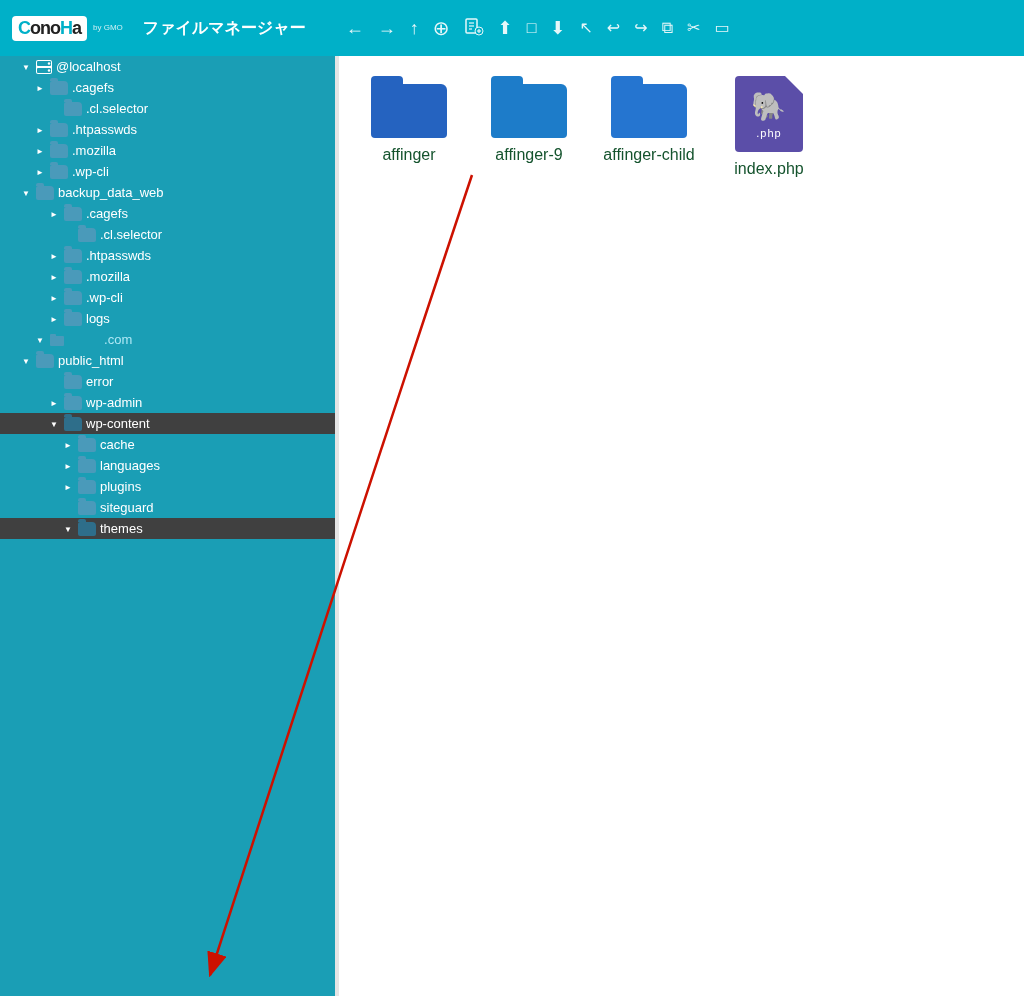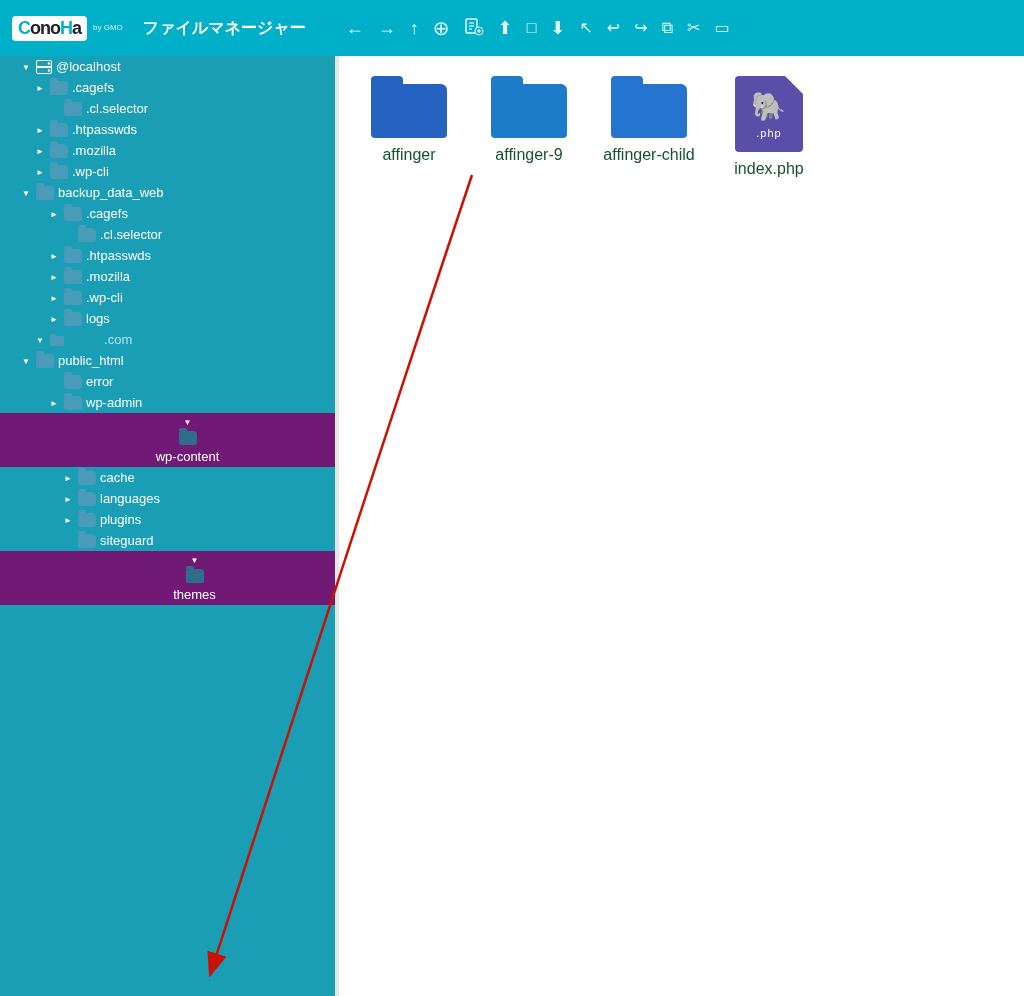--- a/index.html
+++ b/index.html
@@ -91,21 +91,21 @@
     }
 
     .tree-item {
       display: flex;
       align-items: center;
       padding: 3px 8px;
       cursor: pointer;
       white-space: nowrap;
       gap: 4px;
     }
-    .tree-item.active-folder { background: #701a75; flex-direction: column; }
+    .tree-item.active-folder { background: #404040; }
 
     .tree-arrow {
       width: 12px;
       font-size: 10px;
       display: inline-block;
       text-align: center;
       flex-shrink: 0;
     }
     .tree-arrow.expanded::before { content: '▼'; font-size: 8px; }
     .tree-arrow.collapsed::before { content: '►'; font-size: 8px; }

